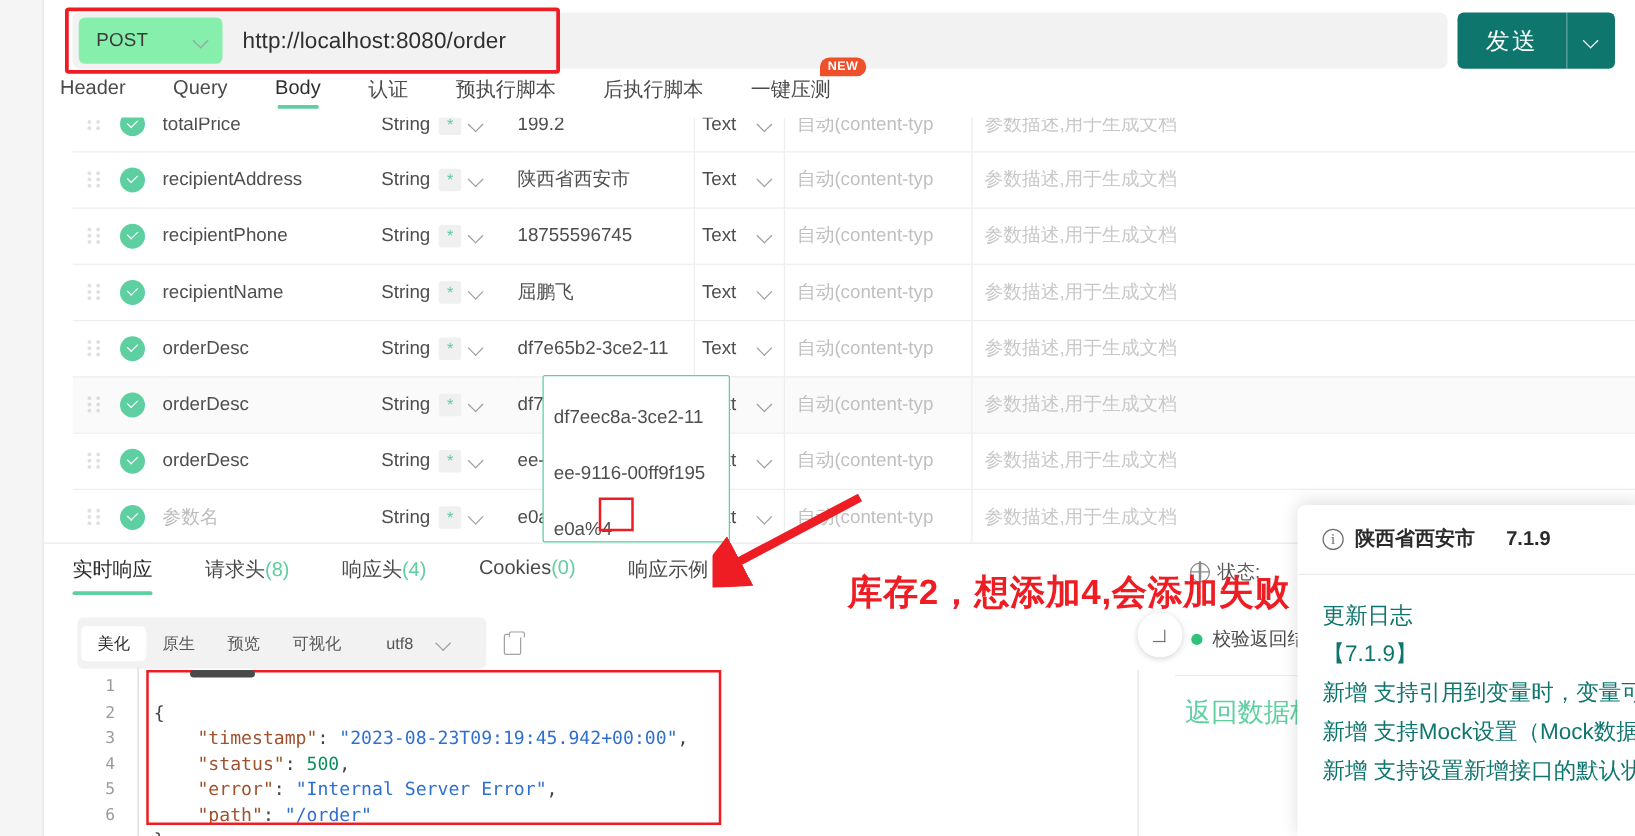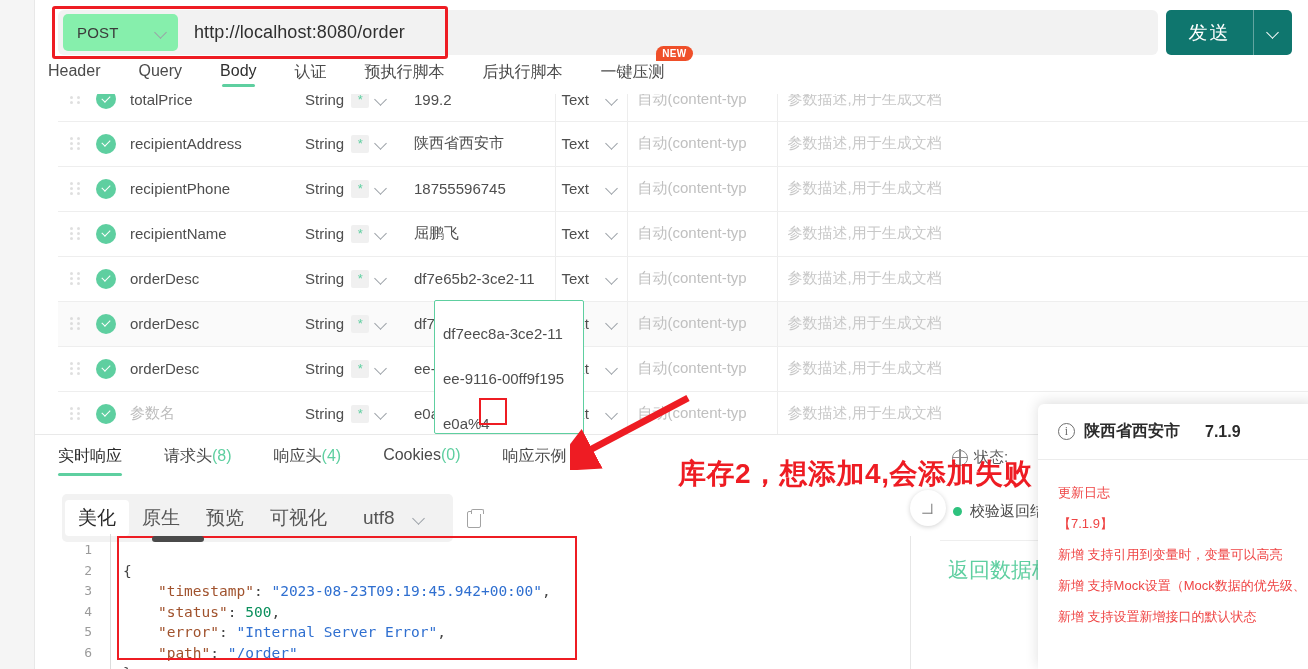--- a/index.html
+++ b/index.html
@@ -139,21 +139,21 @@
   .resp-tab { position:relative; font-size:16px; color:#4a4a4a; margin-right:42px;
     padding-bottom:9px; cursor:pointer; white-space:nowrap; }
   .resp-tab.active { color:#2b2b2b; }
   .resp-tab.active::after{ content:""; position:absolute; left:0; right:0; bottom:0;
     height:3px; background:#5ecfa0; border-radius:2px; }
   .cnt { color:#5ecfa0; }
 
   
   .fmt-bar { position:absolute; left:62px; top:494px; display:flex; align-items:center; gap:0; }
   .seg { display:flex; align-items:center; background:#f2f2f2; border-radius:5px; padding:3px; }
-  .seg span { font-size:19px; color:#555; padding:5px 13px; border-radius:4px; cursor:pointer; white-space:nowrap; }
+  .seg span { font-size:13px; color:#555; padding:5px 13px; border-radius:4px; cursor:pointer; white-space:nowrap; }
   .seg span.on { background:#fff; color:#2b2b2b; }
   .enc-box { display:flex; align-items:center; gap:6px; background:#f2f2f2; border-radius:5px;
     padding:8px 11px; margin-left:0px; font-size:15px; color:#4a4a4a; cursor:pointer; }
   .copy-ico { margin-left:14px; width:17px; height:19px; position:relative; cursor:pointer; opacity:.62; }
   .copy-ico::before{ content:""; position:absolute; left:0; top:2px; width:12px; height:15px;
     border:1.6px solid #6b6b6b; border-radius:2px; }
   .copy-ico::after{ content:""; position:absolute; left:4px; top:0px; width:11px; height:4px;
     border:1.6px solid #6b6b6b; border-bottom:none; border-radius:2px 2px 0 0; background:#fff; }
 
   
@@ -201,21 +201,21 @@
     z-index:40; overflow:hidden;
   }
   .upd-head { height:55px; display:flex; align-items:center; gap:9px; padding:0 20px; }
   .info-ico { width:17px; height:17px; border-radius:50%; border:1.4px solid #6e6e6e;
     display:flex; align-items:center; justify-content:center; font-size:12px; color:#6e6e6e;
     font-family:"Liberation Serif",serif; }
   .upd-title { font-size:16px; font-weight:bold; color:#2b2b2b; }
   .upd-ver { font-size:16px; font-weight:bold; color:#2b2b2b; margin-left:16px; }
   .upd-hr { height:1px; background:#ececec; margin:0 0px; }
   .upd-body { padding:17px 20px 0 20px; }
-  .upd-body p { font-size:13px; color:#ef4444; line-height:31px; white-space:nowrap; }
+  .upd-body p { font-size:18px; color:#0f766e; line-height:31px; white-space:nowrap; }
 
   
   .ann-text {
     position:absolute; left:678px; top:455px; font-size:28px; color:#ee1c23;
     font-weight:bold; letter-spacing:.5px; white-space:nowrap; z-index:35;
   }
   svg.arrow { position:absolute; left:570px; top:390px; z-index:34; pointer-events:none; }
 </style>
 </head>
 <body>

